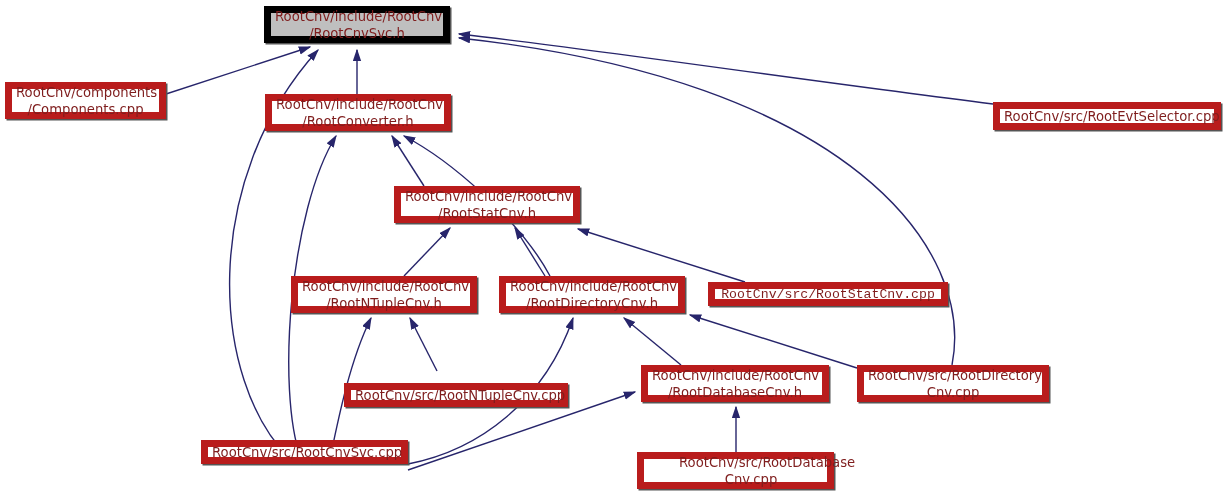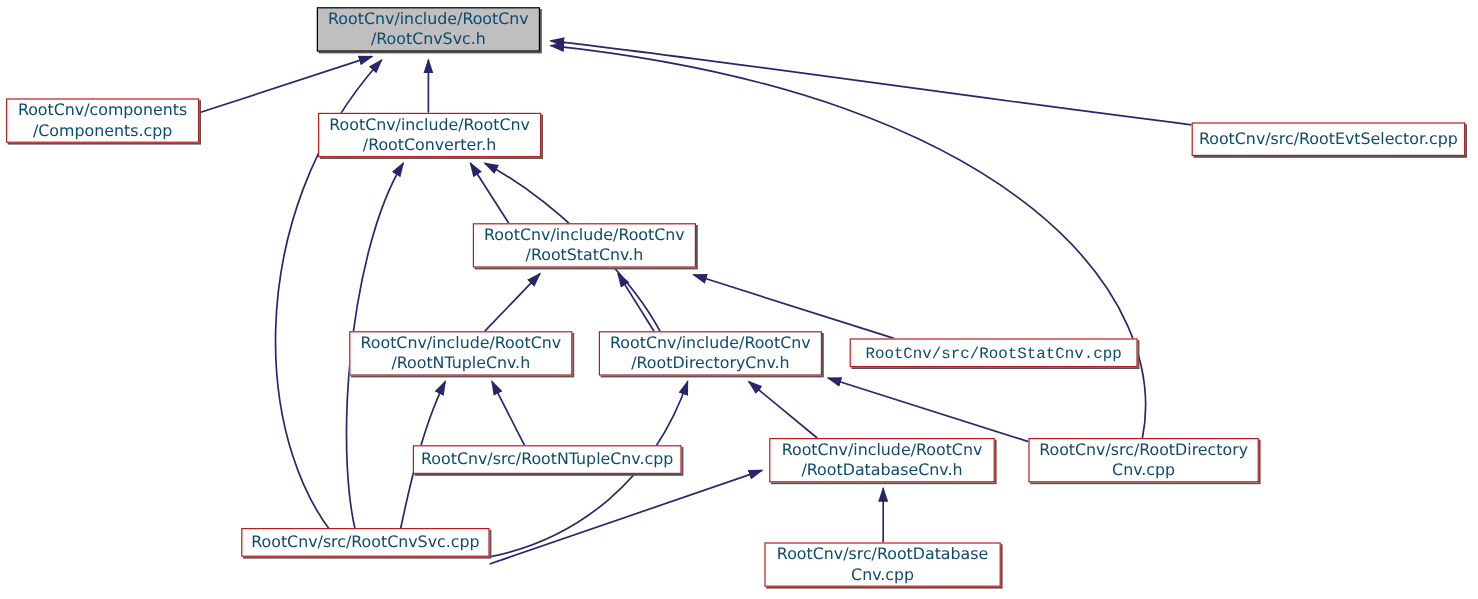--- a/index.html
+++ b/index.html
@@ -21,23 +21,23 @@
     position: absolute;
     left: 0;
     top: 0;
     width: 1232px;
     height: 499px;
     pointer-events: none;
   }
   .node {
     position: absolute;
     box-sizing: border-box;
-    border: 1px solid #b91c1c;
+    border: 7px solid #b91c1c;
     background: #ffffff;
-    color: #0c4a6e;
+    color: #7f1d1d;
     font-size: 13.2px;
     line-height: 17px;
     text-align: center;
     display: flex;
     align-items: center;
     justify-content: center;
     white-space: pre-line;
     box-shadow: 1.5px 1.5px 0 0 #555555;
     z-index: 2;
   }
@@ -91,22 +91,22 @@
       <div class="node" style="left: 265px; top: 94px; width: 186px; height: 37px;"><span class="node-label">RootCnv/include/RootCnv
 /RootConverter.h</span></div>
       <div class="node" style="left: 993px; top: 102px; width: 228px; height: 28px;"><span class="node-label">RootCnv/src/RootEvtSelector.cpp</span></div>
       <div class="node" style="left: 394px; top: 186px; width: 186px; height: 37px;"><span class="node-label">RootCnv/include/RootCnv
 /RootStatCnv.h</span></div>
       <div class="node" style="left: 291px; top: 276px; width: 186px; height: 37px;"><span class="node-label">RootCnv/include/RootCnv
 /RootNTupleCnv.h</span></div>
       <div class="node" style="left: 499px; top: 276px; width: 186px; height: 37px;"><span class="node-label">RootCnv/include/RootCnv
 /RootDirectoryCnv.h</span></div>
       <div class="node" style="left: 708px; top: 282px; width: 240px; height: 24px; font-family: Liberation Mono, monospace;"><span class="node-label">RootCnv/src/RootStatCnv.cpp</span></div>
-      <div class="node" style="left: 344px; top: 371px; width: 224px; height: 24px;"><span class="node-label">RootCnv/src/RootNTupleCnv.cpp</span></div>
+      <div class="node" style="left: 344px; top: 383px; width: 224px; height: 24px;"><span class="node-label">RootCnv/src/RootNTupleCnv.cpp</span></div>
       <div class="node" style="left: 641px; top: 365px; width: 188px; height: 37px;"><span class="node-label">RootCnv/include/RootCnv
 /RootDatabaseCnv.h</span></div>
       <div class="node" style="left: 857px; top: 365px; width: 192px; height: 37px;"><span class="node-label">RootCnv/src/RootDirectory
 Cnv.cpp</span></div>
       <div class="node" style="left: 201px; top: 440px; width: 207px; height: 24px;"><span class="node-label">RootCnv/src/RootCnvSvc.cpp</span></div>
-      <div class="node" style="left: 637px; top: 452px; width: 197px; height: 37px;"><span class="node-label">RootCnv/src/RootDatabase
+      <div class="node" style="left: 637px; top: 452px; width: 197px; height: 37px; padding-left: 31px;"><span class="node-label">RootCnv/src/RootDatabase
 Cnv.cpp</span></div>
     </div>
 </div>
 
 </body></html>

